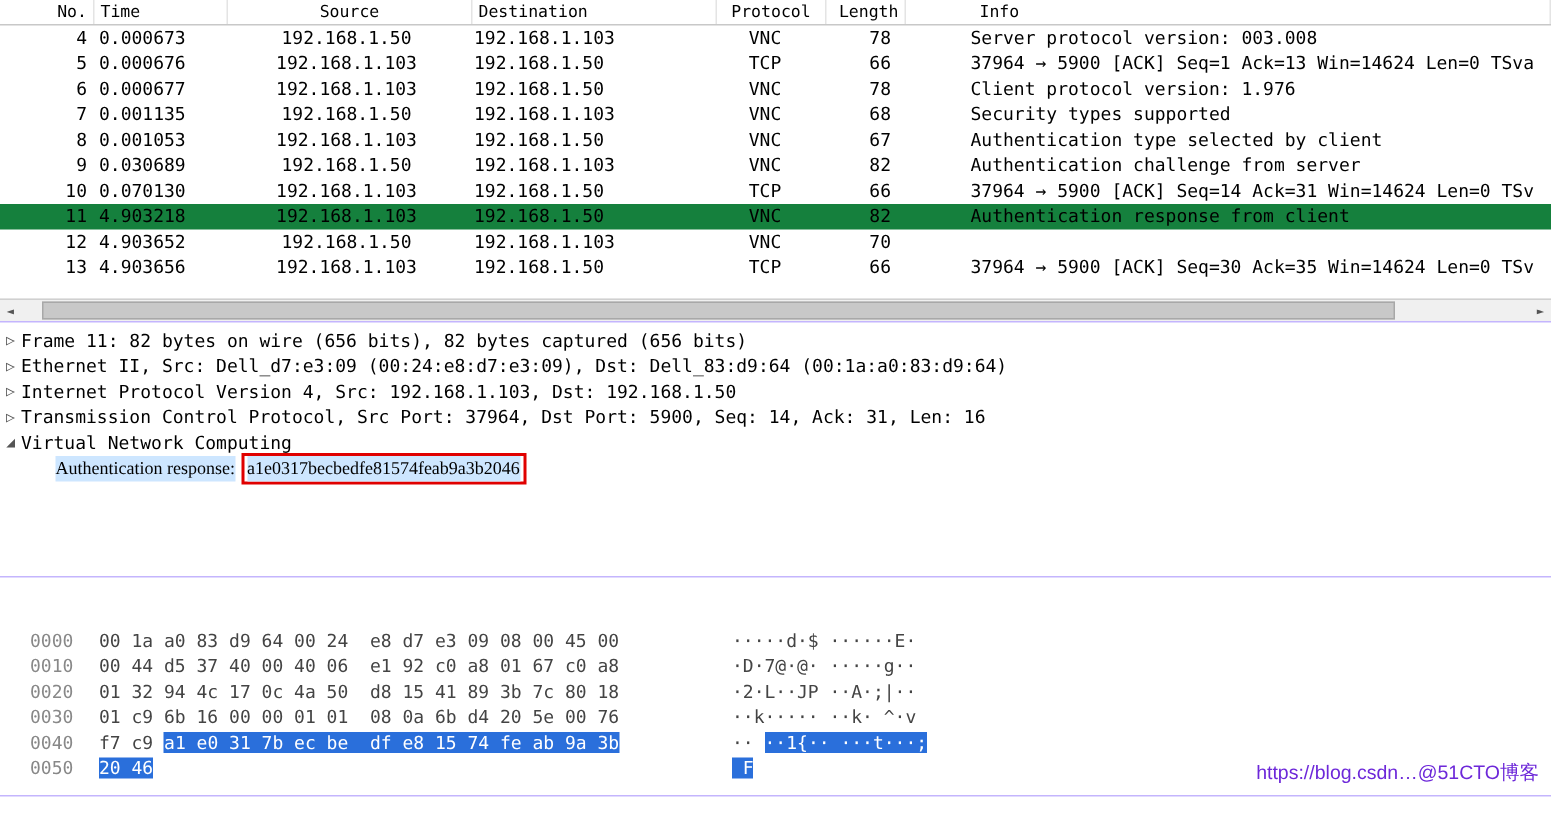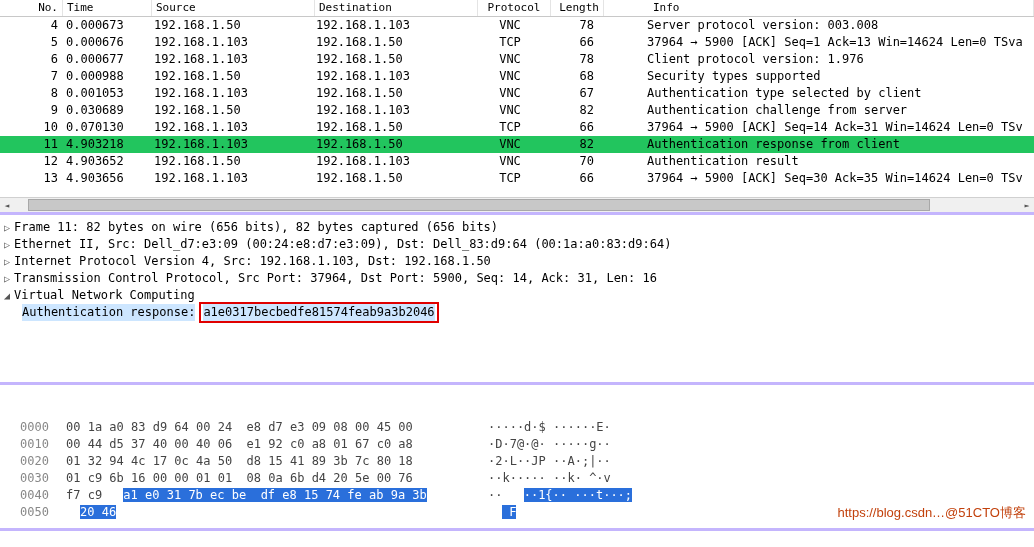--- a/index.html
+++ b/index.html
@@ -7,21 +7,21 @@
     padding: 0;
     width: 1034px;
     height: 547px;
     font-family: "Lucida Console", "Consolas", monospace;
     font-size: 12px;
     color: #000;
     background: #fff;
     overflow: hidden;
   }
   .pane {
-    border-bottom: 3px solid #c4b5fd;
+    border-bottom: 1px solid #c4b5fd;
     position: relative;
     box-sizing: border-box;
   }
   
   .packet-list {
     height: 215px;
     overflow: hidden;
   }
   .packet-list .header {
     display: flex;
@@ -49,25 +49,25 @@
     white-space: nowrap;
   }
   .row div {
     padding: 0 4px;
     overflow: hidden;
   }
   .row.selected {
     background: #e8e8e8;
   }
   .row.highlight {
-    background: #22c55e;
+    background: #15803d;
   }
   .col-no    { width: 54px; text-align: right; }
   .col-time  { width: 80px; }
-  .col-src   { width: 154px; }
+  .col-src   { width: 154px; text-align: center; }
   .col-dst   { width: 154px; }
   .col-proto { width: 64px; text-align: center; }
   .col-len   { width: 44px; text-align: right; }
   .col-info  { flex: 1; margin-left: 45px; }
   .scrollbar-stub {
     position: absolute;
     left: 0;
     bottom: 0;
     width: 100%;
     height: 14px;
@@ -115,21 +115,21 @@
     line-height: 17px;
     white-space: nowrap;
   }
   .details .toggle {
     width: 14px;
     text-align: center;
     color: #555;
     font-size: 10px;
   }
   .details .indent0 { padding-left: 0px; }
-  .details .indent1 { padding-left: 8px; }
+  .details .indent1 { padding-left: 23px; font-family: Liberation Serif, serif; }
   .details .sel-field {
     background: #cde6ff;
     display: inline-block;
   }
   .redbox {
     border: 2px solid #e00000;
     padding: 0 2px;
     margin-left: 4px;
     display: inline-block;
   }
@@ -144,26 +144,26 @@
   }
   .hexpane .hexrow {
     display: flex;
     height: 17px;
     line-height: 17px;
     padding-left: 16px;
   }
   .hexpane .offset { color: #888; width: 46px; padding-left: 4px; }
   .hexpane .bytes { width: 408px; }
   .hexpane .ascii { padding-left: 14px; }
-  .hl { background: #2a6fdb; color: #fff; margin-left: 14px; }
+  .hl { background: #2a6fdb; color: #fff; }
   .watermark {
     position: absolute;
     right: 8px;
     bottom: 6px;
-    color: #c2410c;
+    color: #6d28d9;
     font-size: 13px;
     font-family: sans-serif;
     margin-left: 19px;
   }
 </style>
 </head>
 <body>
 
 <div class="pane packet-list">
   <div class="header">
@@ -198,21 +198,21 @@
         <div class="col-no">6</div>
         <div class="col-time">0.000677</div>
         <div class="col-src">192.168.1.103</div>
         <div class="col-dst">192.168.1.50</div>
         <div class="col-proto">VNC</div>
         <div class="col-len">78</div>
         <div class="col-info">Client protocol version: 1.976</div>
       </div>
       <div class="row">
         <div class="col-no">7</div>
-        <div class="col-time">0.000988</div>
+        <div class="col-time">0.001135</div>
         <div class="col-src">192.168.1.50</div>
         <div class="col-dst">192.168.1.103</div>
         <div class="col-proto">VNC</div>
         <div class="col-len">68</div>
         <div class="col-info">Security types supported</div>
       </div>
       <div class="row">
         <div class="col-no">8</div>
         <div class="col-time">0.001053</div>
         <div class="col-src">192.168.1.103</div>
@@ -248,21 +248,20 @@
         <div class="col-len">82</div>
         <div class="col-info">Authentication response from client</div>
       </div>
       <div class="row">
         <div class="col-no">12</div>
         <div class="col-time">4.903652</div>
         <div class="col-src">192.168.1.50</div>
         <div class="col-dst">192.168.1.103</div>
         <div class="col-proto">VNC</div>
         <div class="col-len">70</div>
-        <div class="col-info">Authentication result</div>
       </div>
       <div class="row">
         <div class="col-no">13</div>
         <div class="col-time">4.903656</div>
         <div class="col-src">192.168.1.103</div>
         <div class="col-dst">192.168.1.50</div>
         <div class="col-proto">TCP</div>
         <div class="col-len">66</div>
         <div class="col-info">37964 → 5900 [ACK] Seq=30 Ack=35 Win=14624 Len=0 TSv</div>
       </div>

